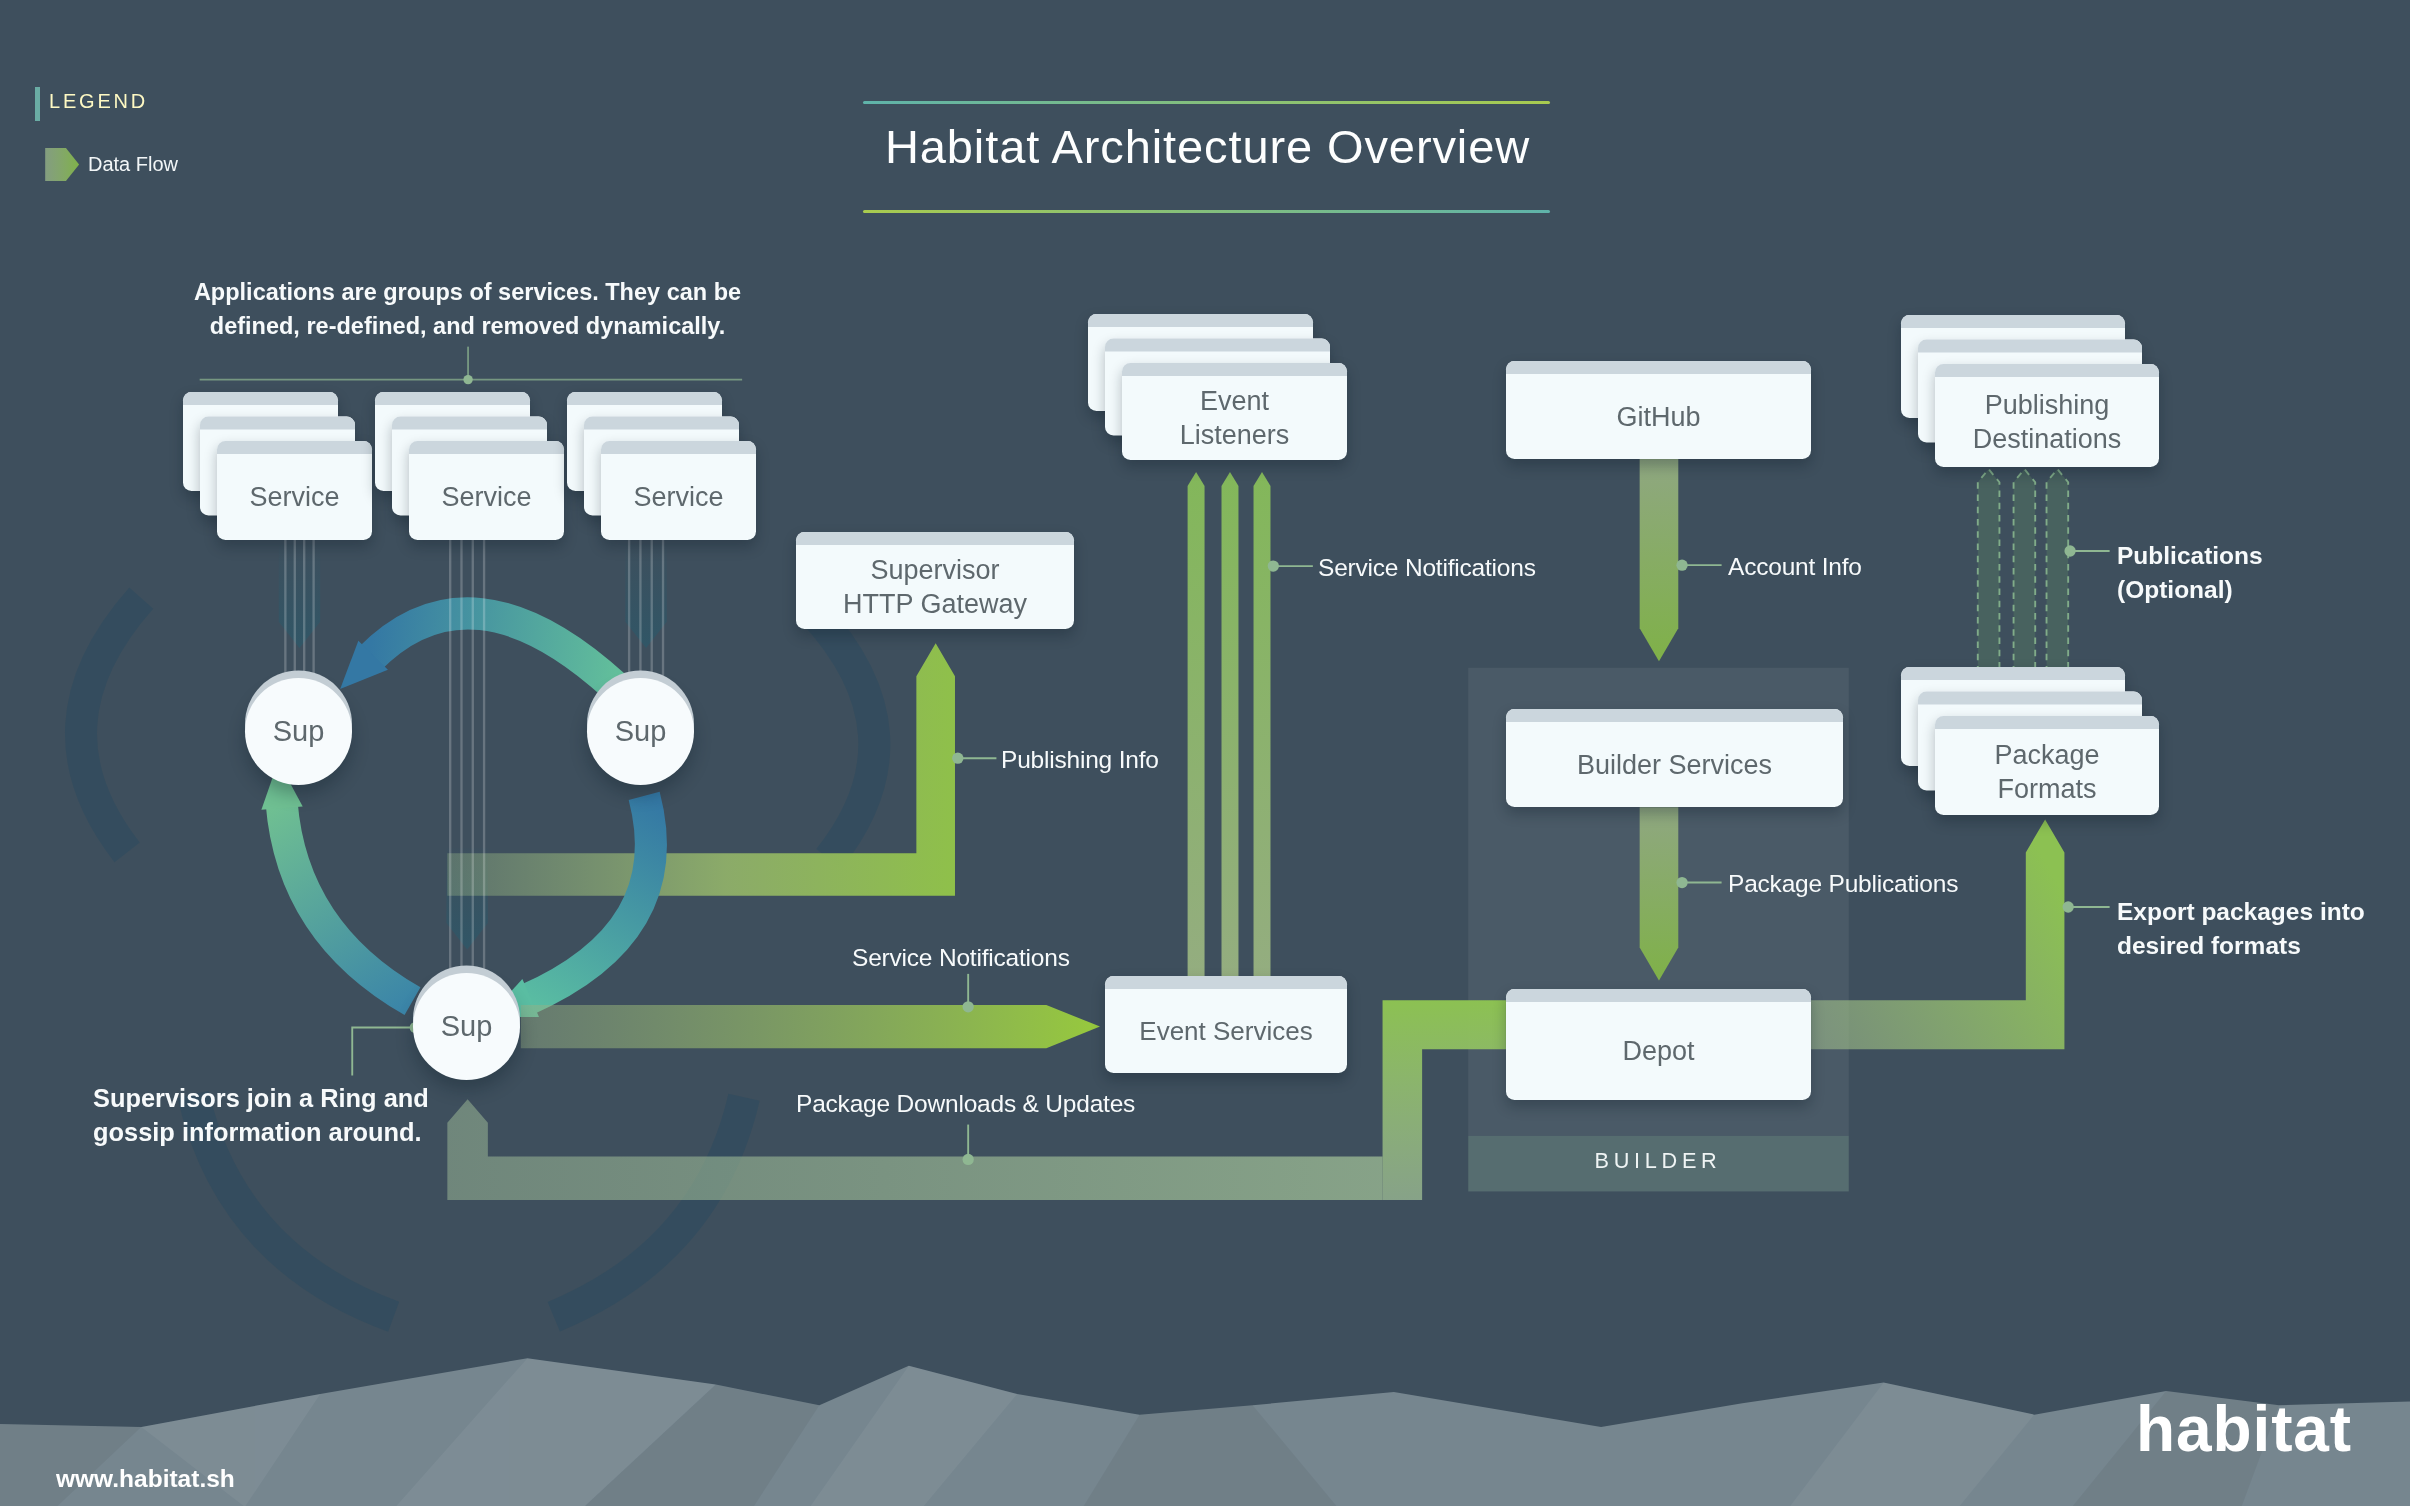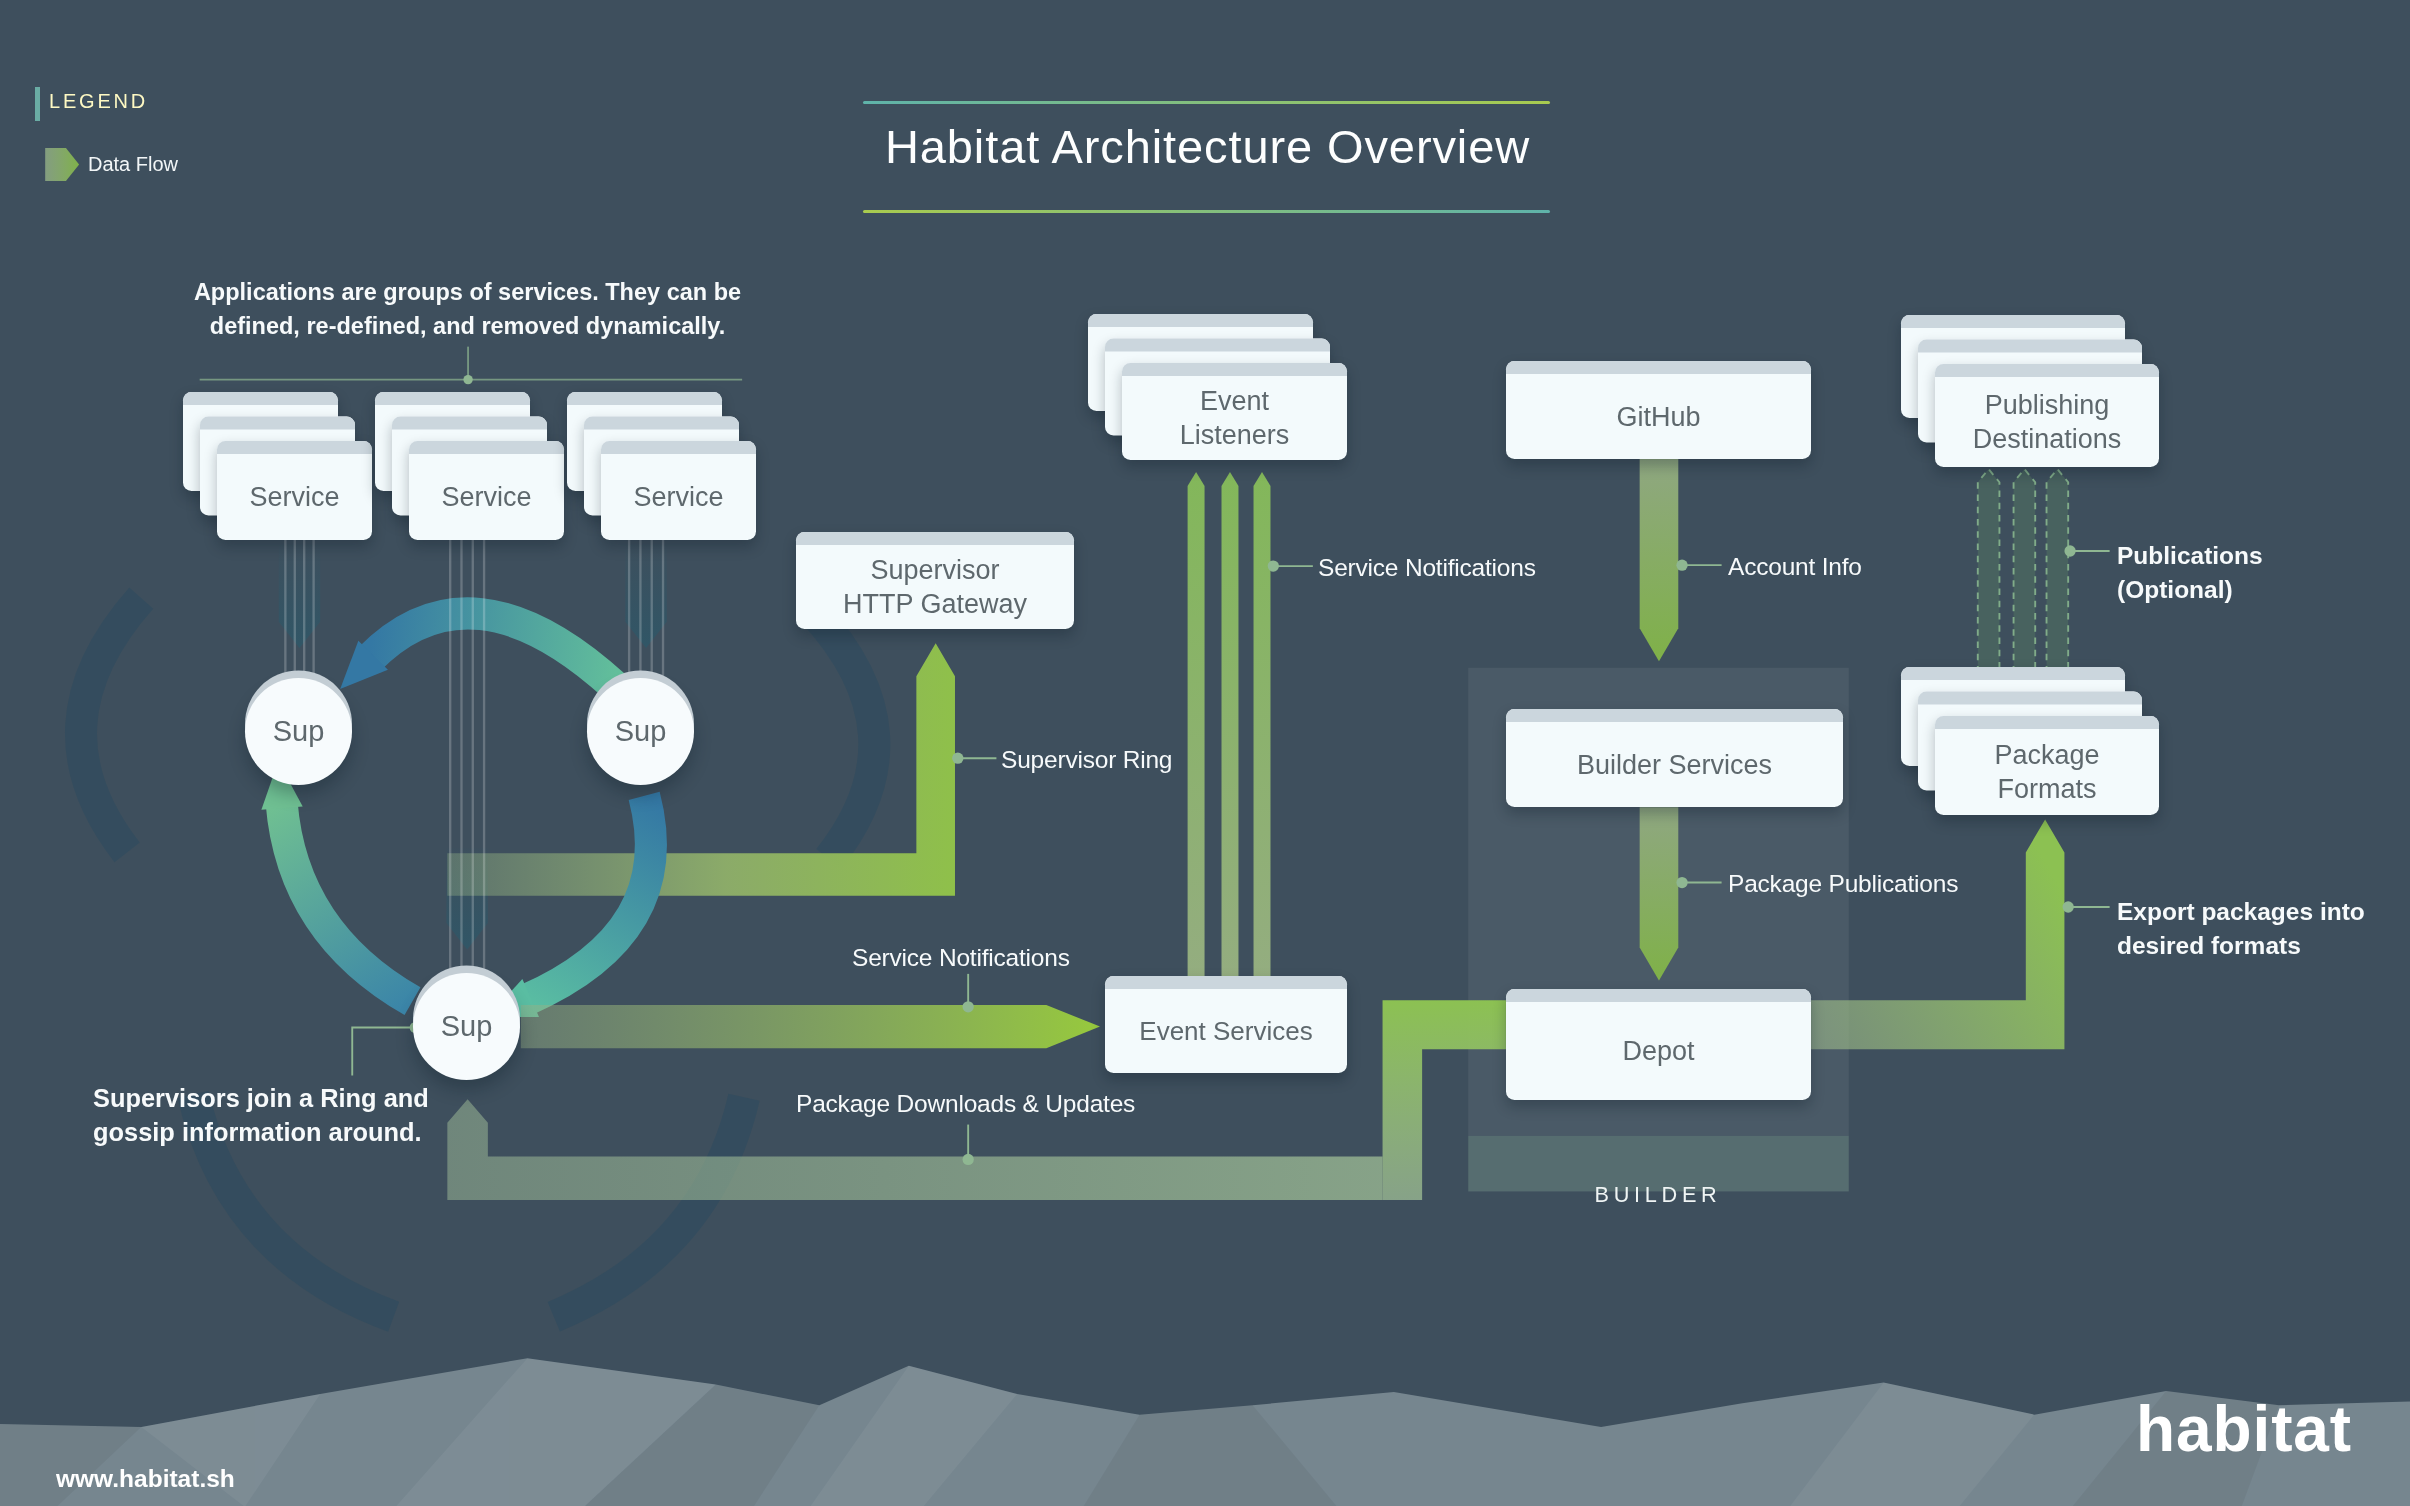--- a/index.html
+++ b/index.html
@@ -59,21 +59,21 @@
   .sup{
     position:absolute;width:107px;height:107px;border-radius:50%;
     background:#F7FBFD;
     box-shadow:0 -7.5px 0 #C3CDD4,0 9.4px 17px rgba(10,25,35,0.3);
     display:flex;align-items:center;justify-content:center;
     font-size:29px;color:#5E686D;
   }
 
   
   .builder-strip-label{
-    position:absolute;left:1468px;top:1182px;width:380px;text-align:center;
+    position:absolute;left:1468px;top:1148px;width:380px;text-align:center;
     font-size:21.7px;color:#EFF4F4;letter-spacing:4.7px;
   }
 
   
   .footer-url{position:absolute;left:56px;top:1465px;font-size:24.5px;font-weight:bold;color:#FFFFFF;}
   .logo{position:absolute;left:2136px;top:1392px;font-size:64px;font-weight:bold;color:#FFFFFF;letter-spacing:0.9px;}
 </style>
 </head>
 <body>
 
@@ -347,21 +347,21 @@
     <div class="stack" style="left:1935px;top:716px;width:212px;height:99px;">
       <div class="card g2"></div>
       <div class="card g1"></div>
       <div class="card">
         <span class="card-label">
           <span><span>Package</span><br><span>Formats</span></span>
         </span>
       </div>
     </div>
 
-    <div class="flow-label" style="left:1001px;top:746px;">Supervisor Ring</div>
+    <div class="flow-label" style="left:1001px;top:746px;">Publishing Info</div>
     <div class="flow-label" style="left:1318px;top:554px;">Service Notifications</div>
     <div class="flow-label" style="left:852px;top:944px;">Service Notifications</div>
     <div class="flow-label" style="left:796px;top:1090px;">Package Downloads &amp; Updates</div>
     <div class="flow-label" style="left:1728px;top:553px;">Account Info</div>
     <div class="flow-label" style="left:1728px;top:870px;">Package Publications</div>
     <div class="note" style="left:2117px;top:539px;">
       <span>Publications</span><br>
       <span>(Optional)</span>
     </div>
     <div class="note" style="left:2117px;top:895px;">

